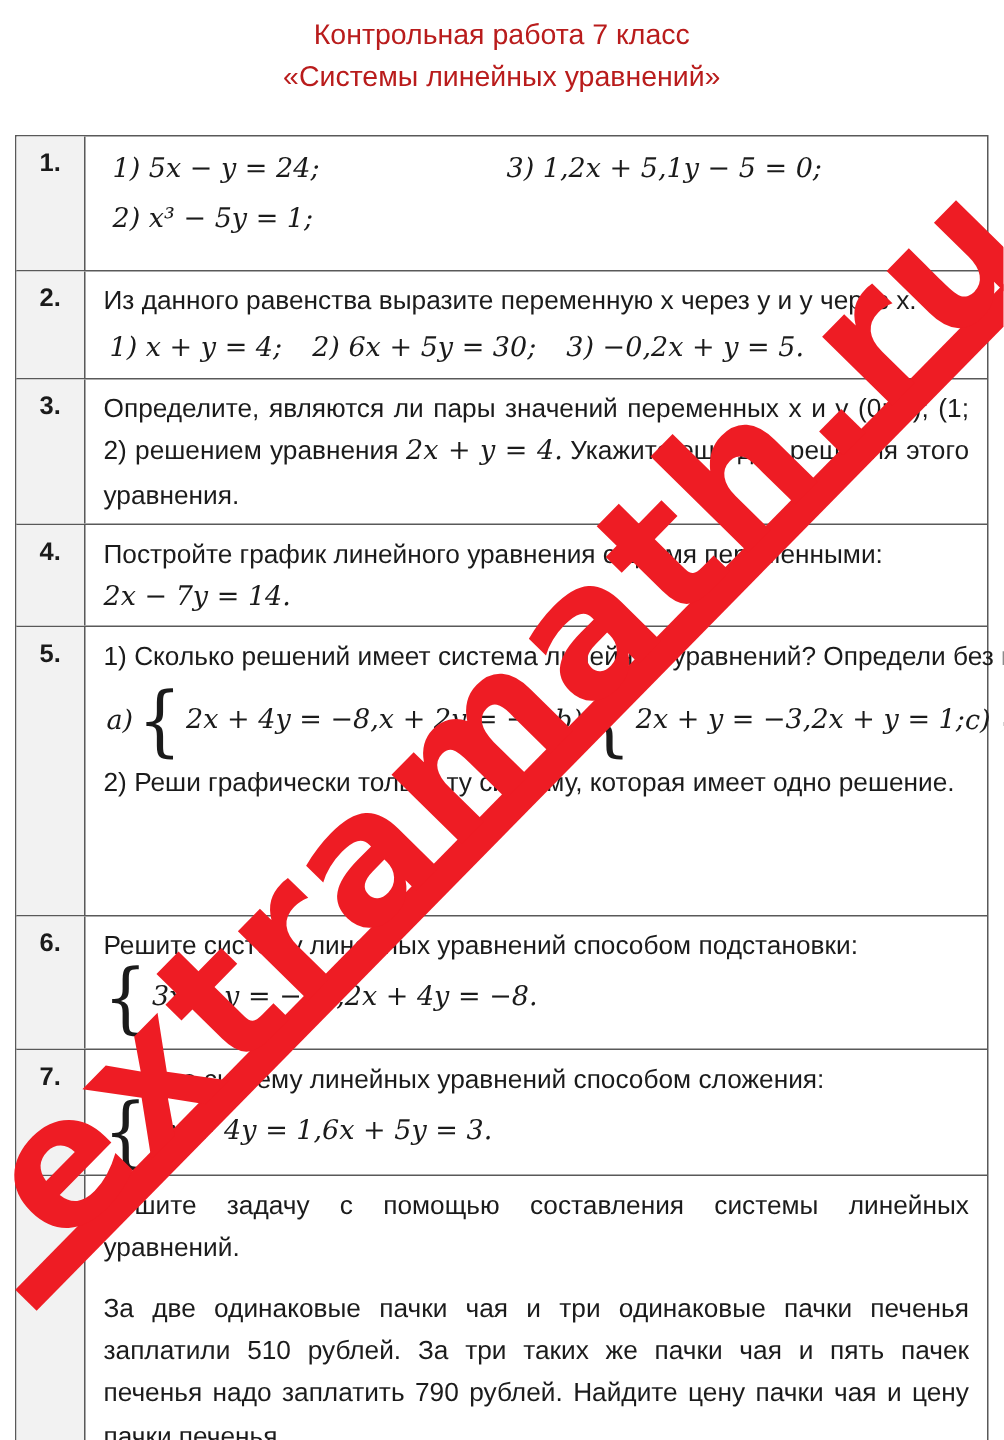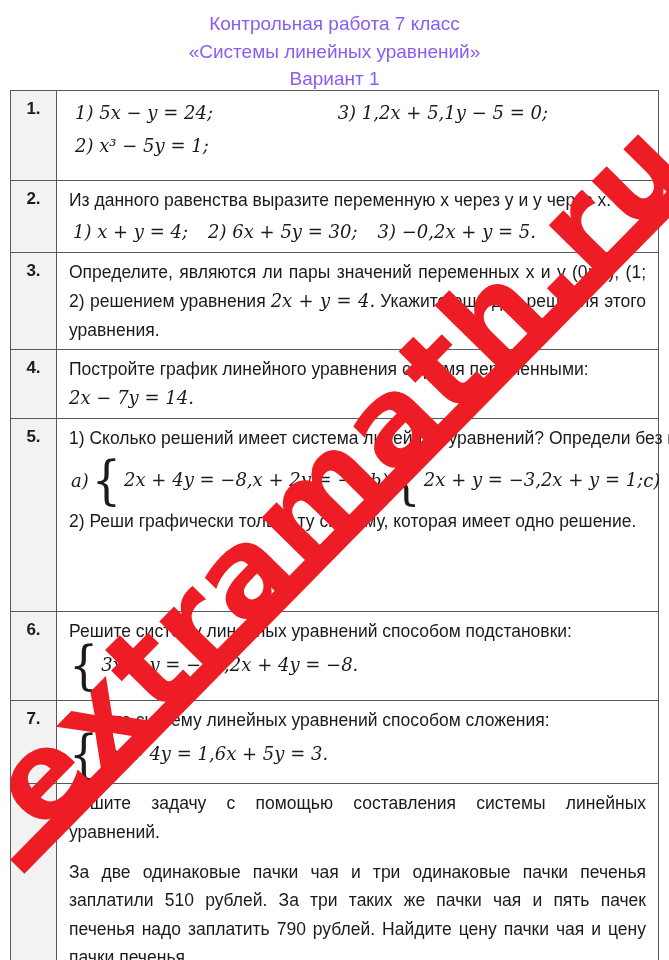--- a/index.html
+++ b/index.html
@@ -1,21 +1,21 @@
 <!DOCTYPE html>
 <html><head>
 <meta charset="utf-8">
 <style>
   html, body { margin: 0; padding: 0; overflow: hidden; }
   body {
     width: 669px; height: 960px; position: relative;
     background: #ffffff; color: #1b1b1b;
     font-family: "Liberation Sans", sans-serif;
   }
-  .titles { text-align: center; padding-top: 10px; font-size: 19px; line-height: 1.45; color: #8b5cf6; }
+  .titles { text-align: center; padding-top: 10px; font-size: 19px; line-height: 1.45; color: #b91c1c; }
   .sheet {
     position: absolute; left: 10px; top: 90px; width: 649px;
     border: 1.5px solid #595959; box-sizing: border-box;
   }
   .row { display: flex; border-bottom: 1.5px solid #595959; box-sizing: border-box; }
   .row:last-child { border-bottom: none; }
   .num {
     flex: none; width: 46px; background: #f2f2f2;
     border-right: 1.5px solid #595959; box-sizing: border-box;
     font-weight: bold; font-size: 17px; text-align: center; padding-top: 8px;
@@ -49,21 +49,20 @@
     font-size: 120px; line-height: 1; letter-spacing: 3px; color: #ee1c24;
   }
   .wm-line { height: 20px; background: #ee1c24; width: 1020px; margin: -24px auto 0; }
 </style>
 </head>
 <body>
 
 <div class="titles">
   <div>Контрольная работа 7 класс</div>
   <div>«Системы линейных уравнений»</div>
-  <div>Вариант 1</div>
 </div>
 
 <div class="sheet">
 
   <div class="row h1">
     <div class="num">1.</div>
     <div class="cell">
       <div class="grid2">
         <span class="m">1) 5x − y = 24;</span>
         <span class="m">3) 1,2x + 5,1y − 5 = 0;</span>

